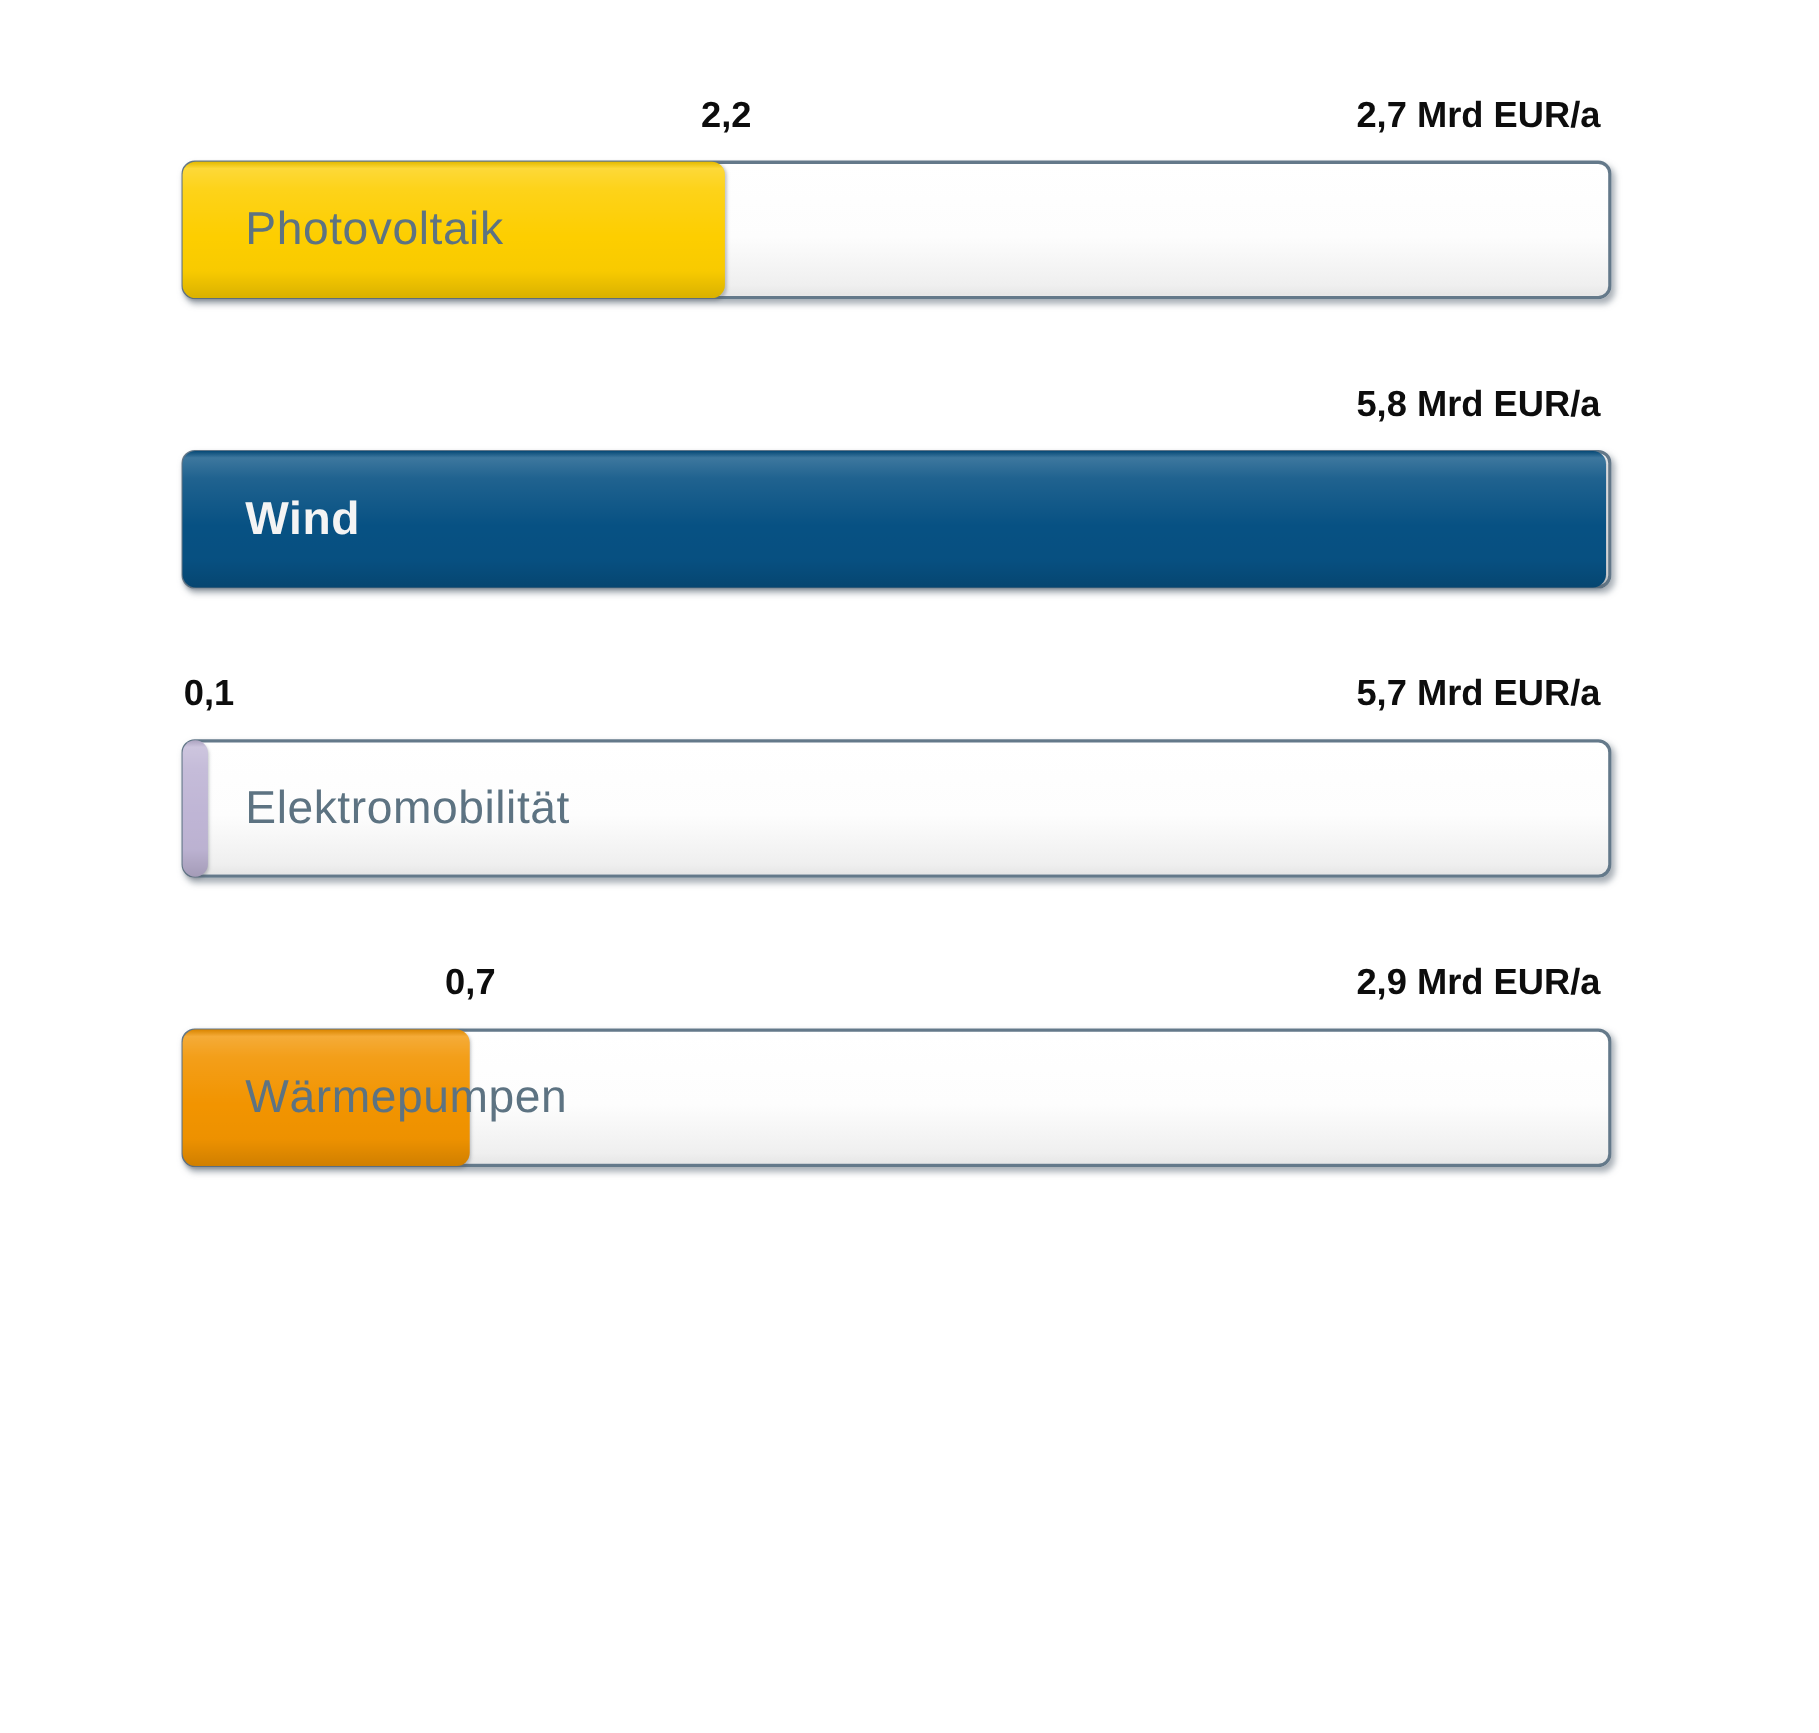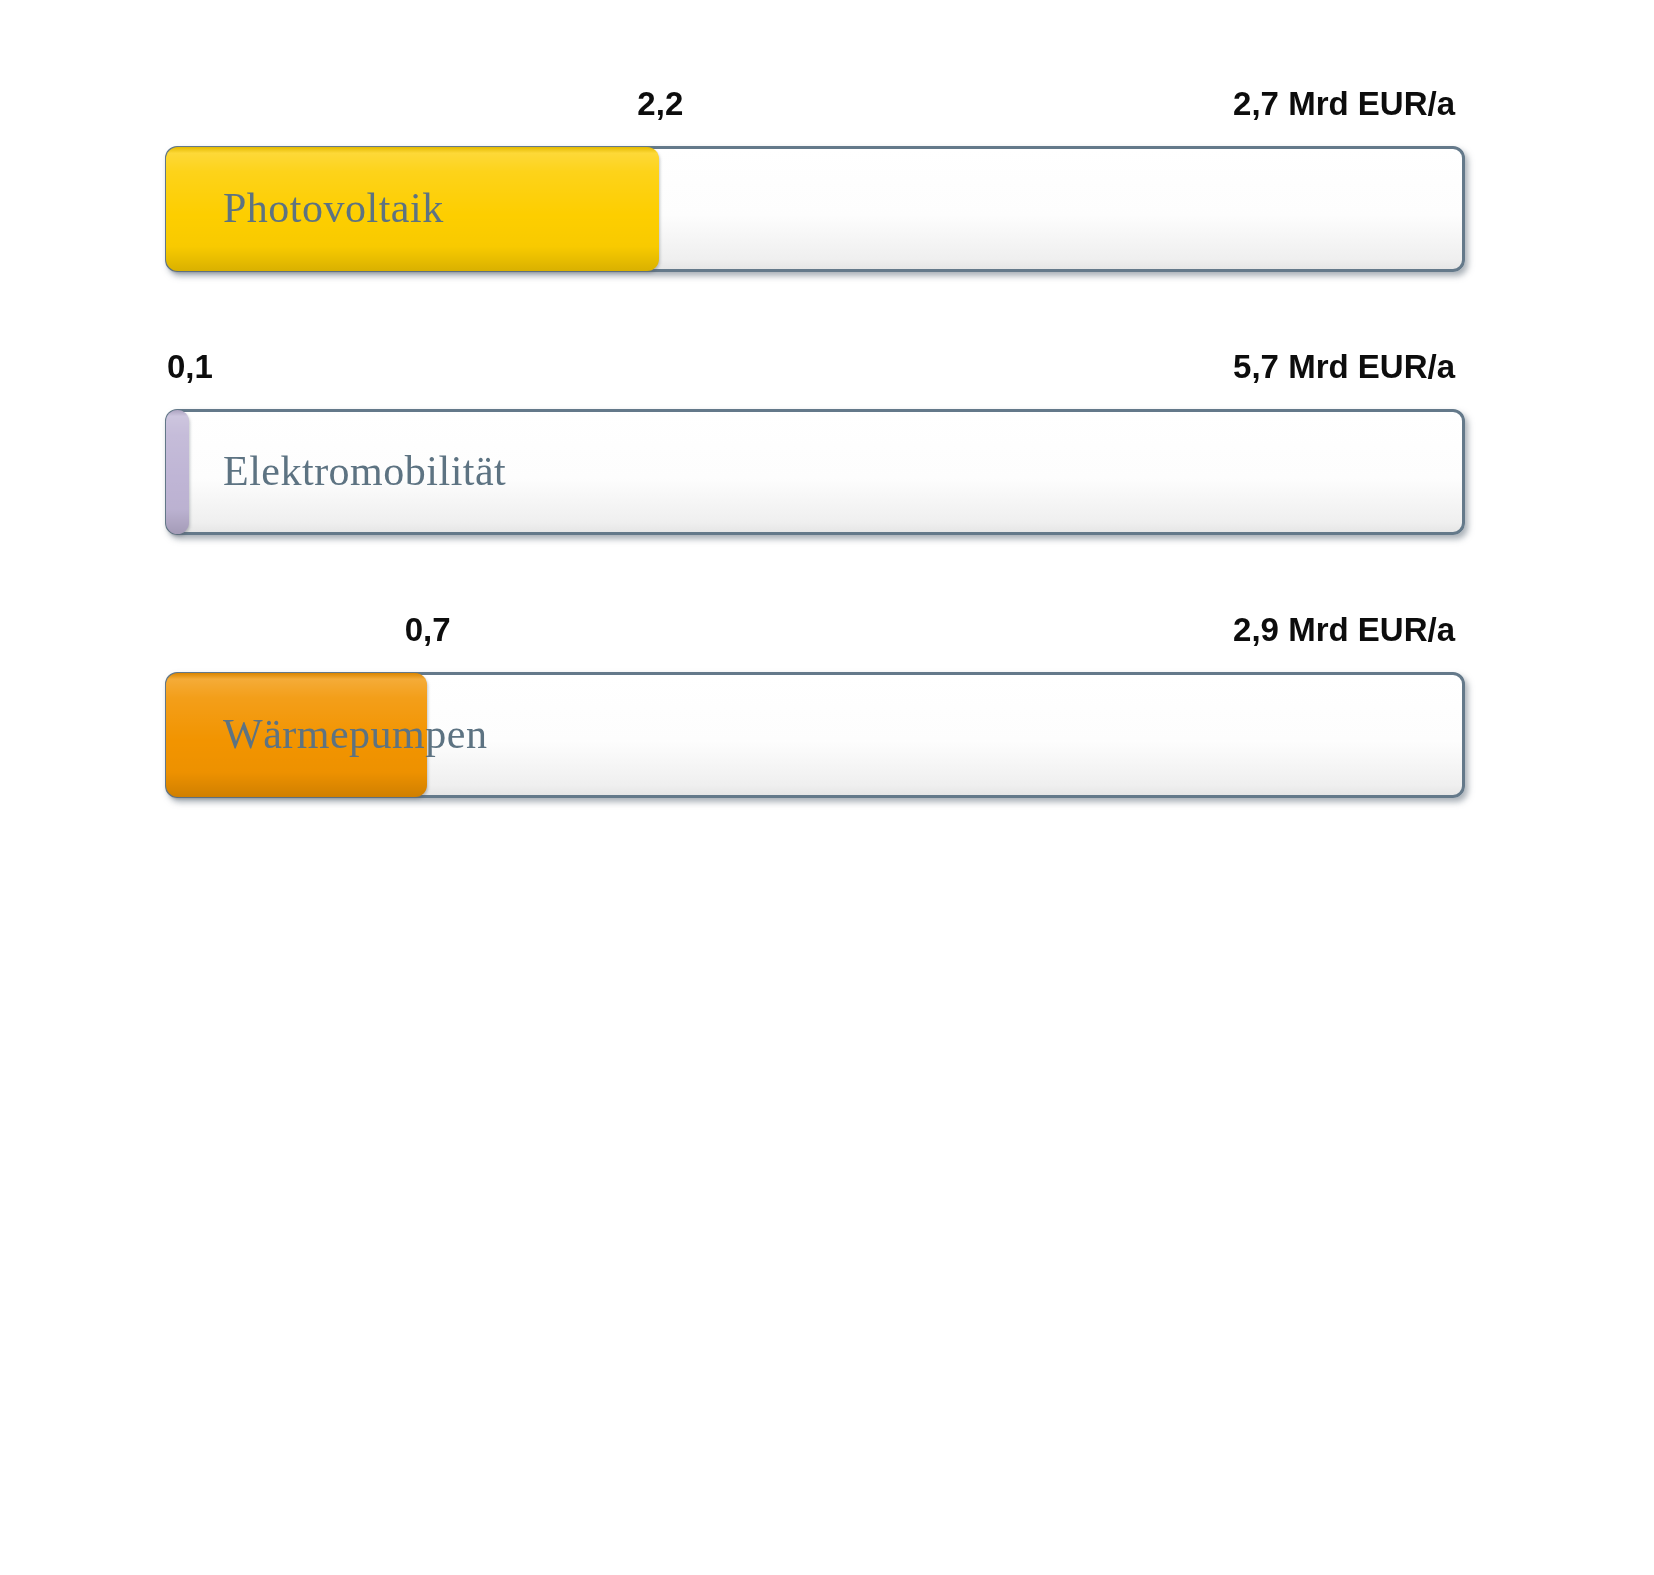--- a/index.html
+++ b/index.html
@@ -35,21 +35,20 @@
     right:10px;
     white-space:nowrap;
   }
   .track{
     position:relative;
     height:120px;
     border:3px solid #64798a;
     border-radius:12px;
     background:linear-gradient(180deg,#ffffff 0%,#fdfdfd 55%,#efefef 92%,#e6e6e6 100%);
     box-shadow:3px 4px 6px rgba(96,110,122,0.55);
-    font-family:Liberation Serif, serif;
   }
   .fill{
     position:absolute;
     left:-2px;
     top:-2px;
     height:calc(100% + 4px);
     border-radius:12px;
     box-shadow:1px 2px 3px rgba(80,90,100,0.35);
   }
   .fill::after{
@@ -85,20 +84,30 @@
     <div class="value-line">
       <span class="val" style="left: 38.1%; transform: translateX(-50%);">2,2</span>
       <span class="pot">2,7 Mrd EUR/a</span>
     </div>
     <div class="track">
       <div class="fill" style="width: 38.1%; background-color: rgb(253, 206, 0);"></div>
       <span class="bar-label" style="color: rgb(93, 115, 130); font-weight: 400;">Photovoltaik</span>
     </div>
   </div>
 
+  <div class="row">
+    <div class="value-line">
+      <span class="val" style="left: 0%; transform: none;"></span>
+      <span class="pot">5,8 Mrd EUR/a</span>
+    </div>
+    <div class="track">
+      <div class="fill" style="width: 100%; background-color: rgb(7, 81, 131);"></div>
+      <span class="bar-label" style="color: rgb(244, 244, 244); font-weight: 700;">Wind</span>
+    </div>
+  </div>
 
   <div class="row">
     <div class="value-line">
       <span class="val" style="left: 2px; transform: none; text-align: right;">0,1</span>
       <span class="pot">5,7 Mrd EUR/a</span>
     </div>
     <div class="track">
       <div class="fill" style="width: 1.8%; background-color: rgb(191, 181, 213);"></div>
       <span class="bar-label" style="color: rgb(93, 115, 130); font-weight: 400;">Elektromobilität</span>
     </div>

